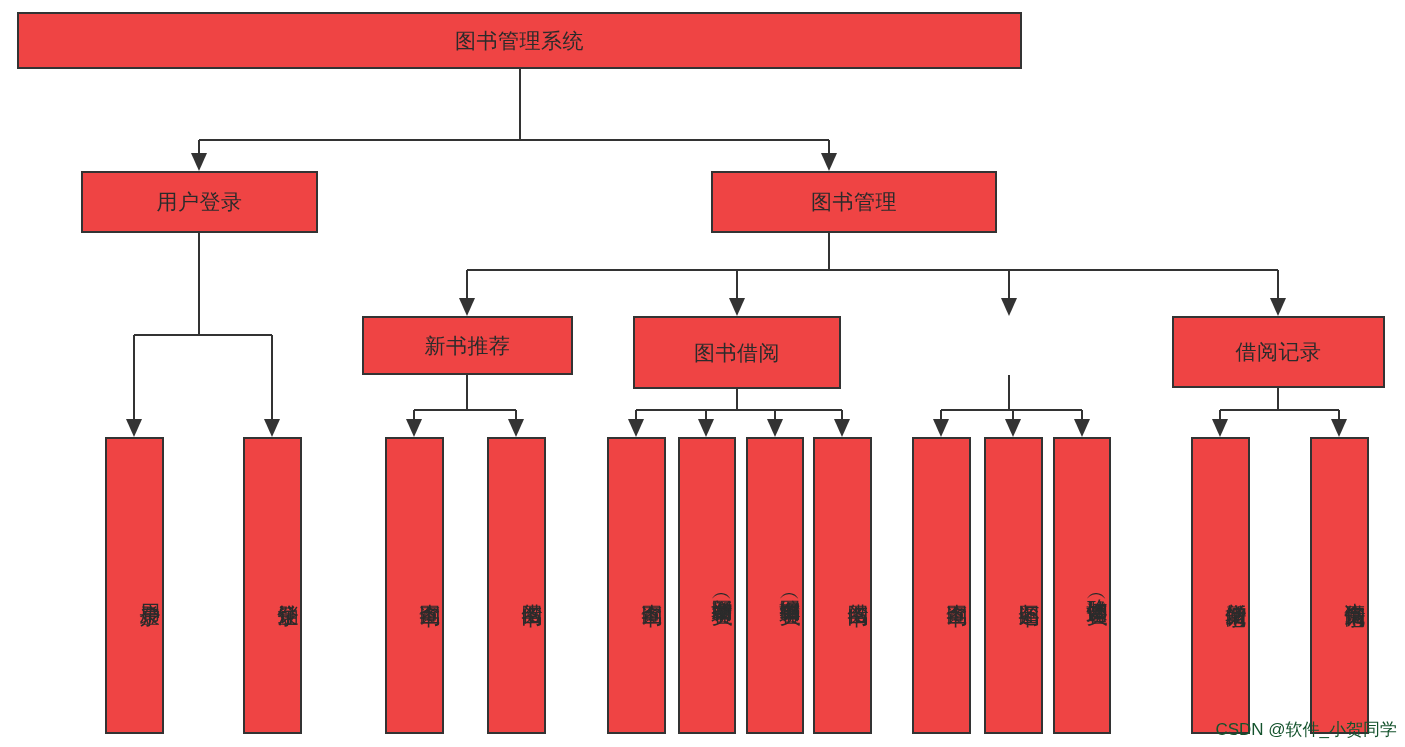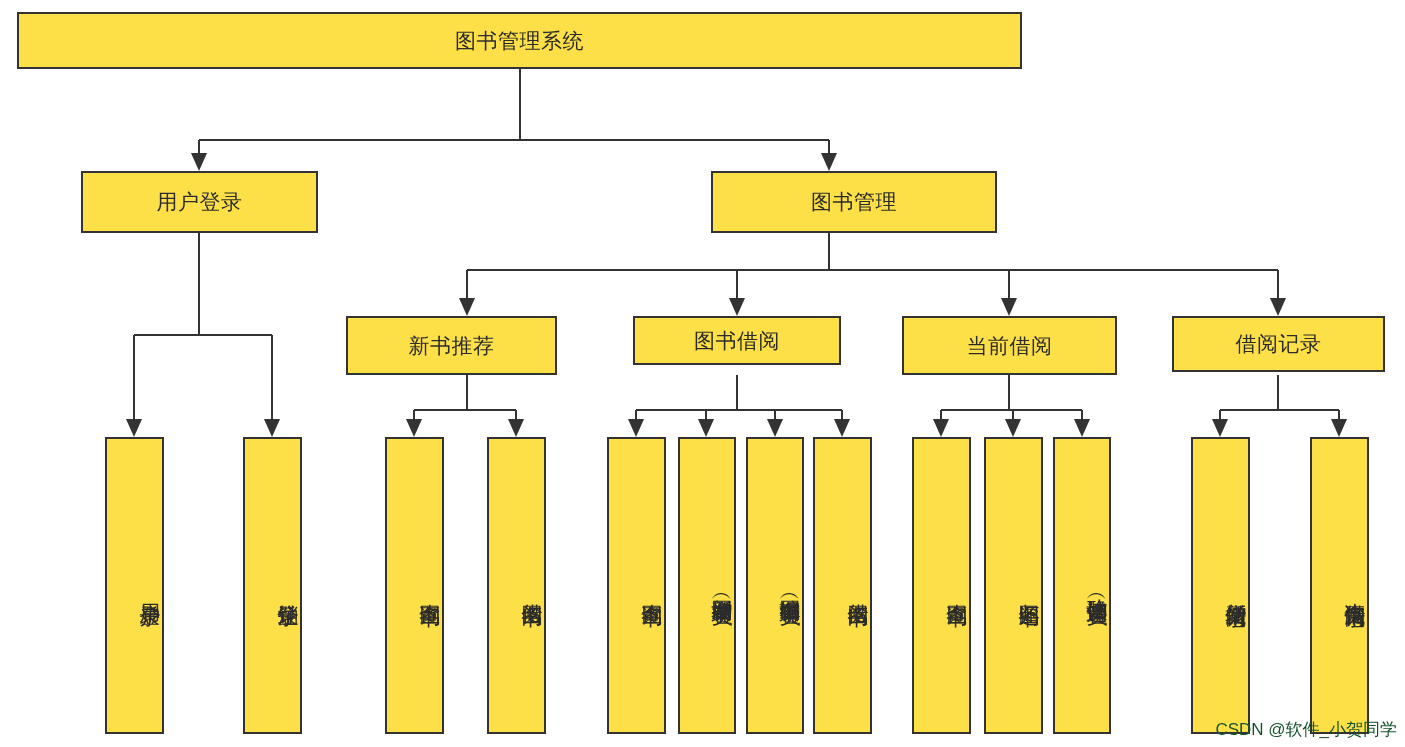--- a/index.html
+++ b/index.html
@@ -21,21 +21,21 @@
     position: absolute;
     left: 0;
     top: 0;
     width: 1405px;
     height: 747px;
     pointer-events: none;
   }
   .node {
     position: absolute;
     box-sizing: border-box;
-    background: #fde047;
+    background: #ef4444;
     border: 2px solid #333333;
     display: flex;
     align-items: center;
     justify-content: center;
     color: #2b2b2b;
     z-index: 2;
   }
   .node-h {
     font-size: 21px;
     line-height: 1.2;
@@ -129,30 +129,27 @@
     <span>图书管理系统</span>
   </div>
 
   <div class="node node-h" style="left: 81px; top: 171px; width: 237px; height: 62px;">
     <span>用户登录</span>
   </div>
   <div class="node node-h" style="left: 711px; top: 171px; width: 286px; height: 62px;">
     <span>图书管理</span>
   </div>
 
-  <div class="node node-h" style="left: 346px; top: 316px; width: 211px; height: 59px;">
+  <div class="node node-h" style="left: 362px; top: 316px; width: 211px; height: 59px;">
     <span>新书推荐</span>
   </div>
-  <div class="node node-h" style="left: 633px; top: 316px; width: 208px; height: 49px;">
+  <div class="node node-h" style="left: 633px; top: 316px; width: 208px; height: 73px;">
     <span>图书借阅</span>
   </div>
-  <div class="node node-h" style="left: 902px; top: 316px; width: 215px; height: 59px;">
-    <span>当前借阅</span>
-  </div>
-  <div class="node node-h" style="left: 1172px; top: 316px; width: 213px; height: 56px; align-items: center;">
+  <div class="node node-h" style="left: 1172px; top: 316px; width: 213px; height: 72px; align-items: center;">
     <span>借阅记录</span>
   </div>
 
   <div class="node node-v" style="left: 105px; top: 437px; width: 59px; height: 297px;">
     <span>用户登录</span>
   </div>
   <div class="node node-v" style="left: 243px; top: 437px; width: 59px; height: 297px;">
     <span>注销登录</span>
   </div>
 

